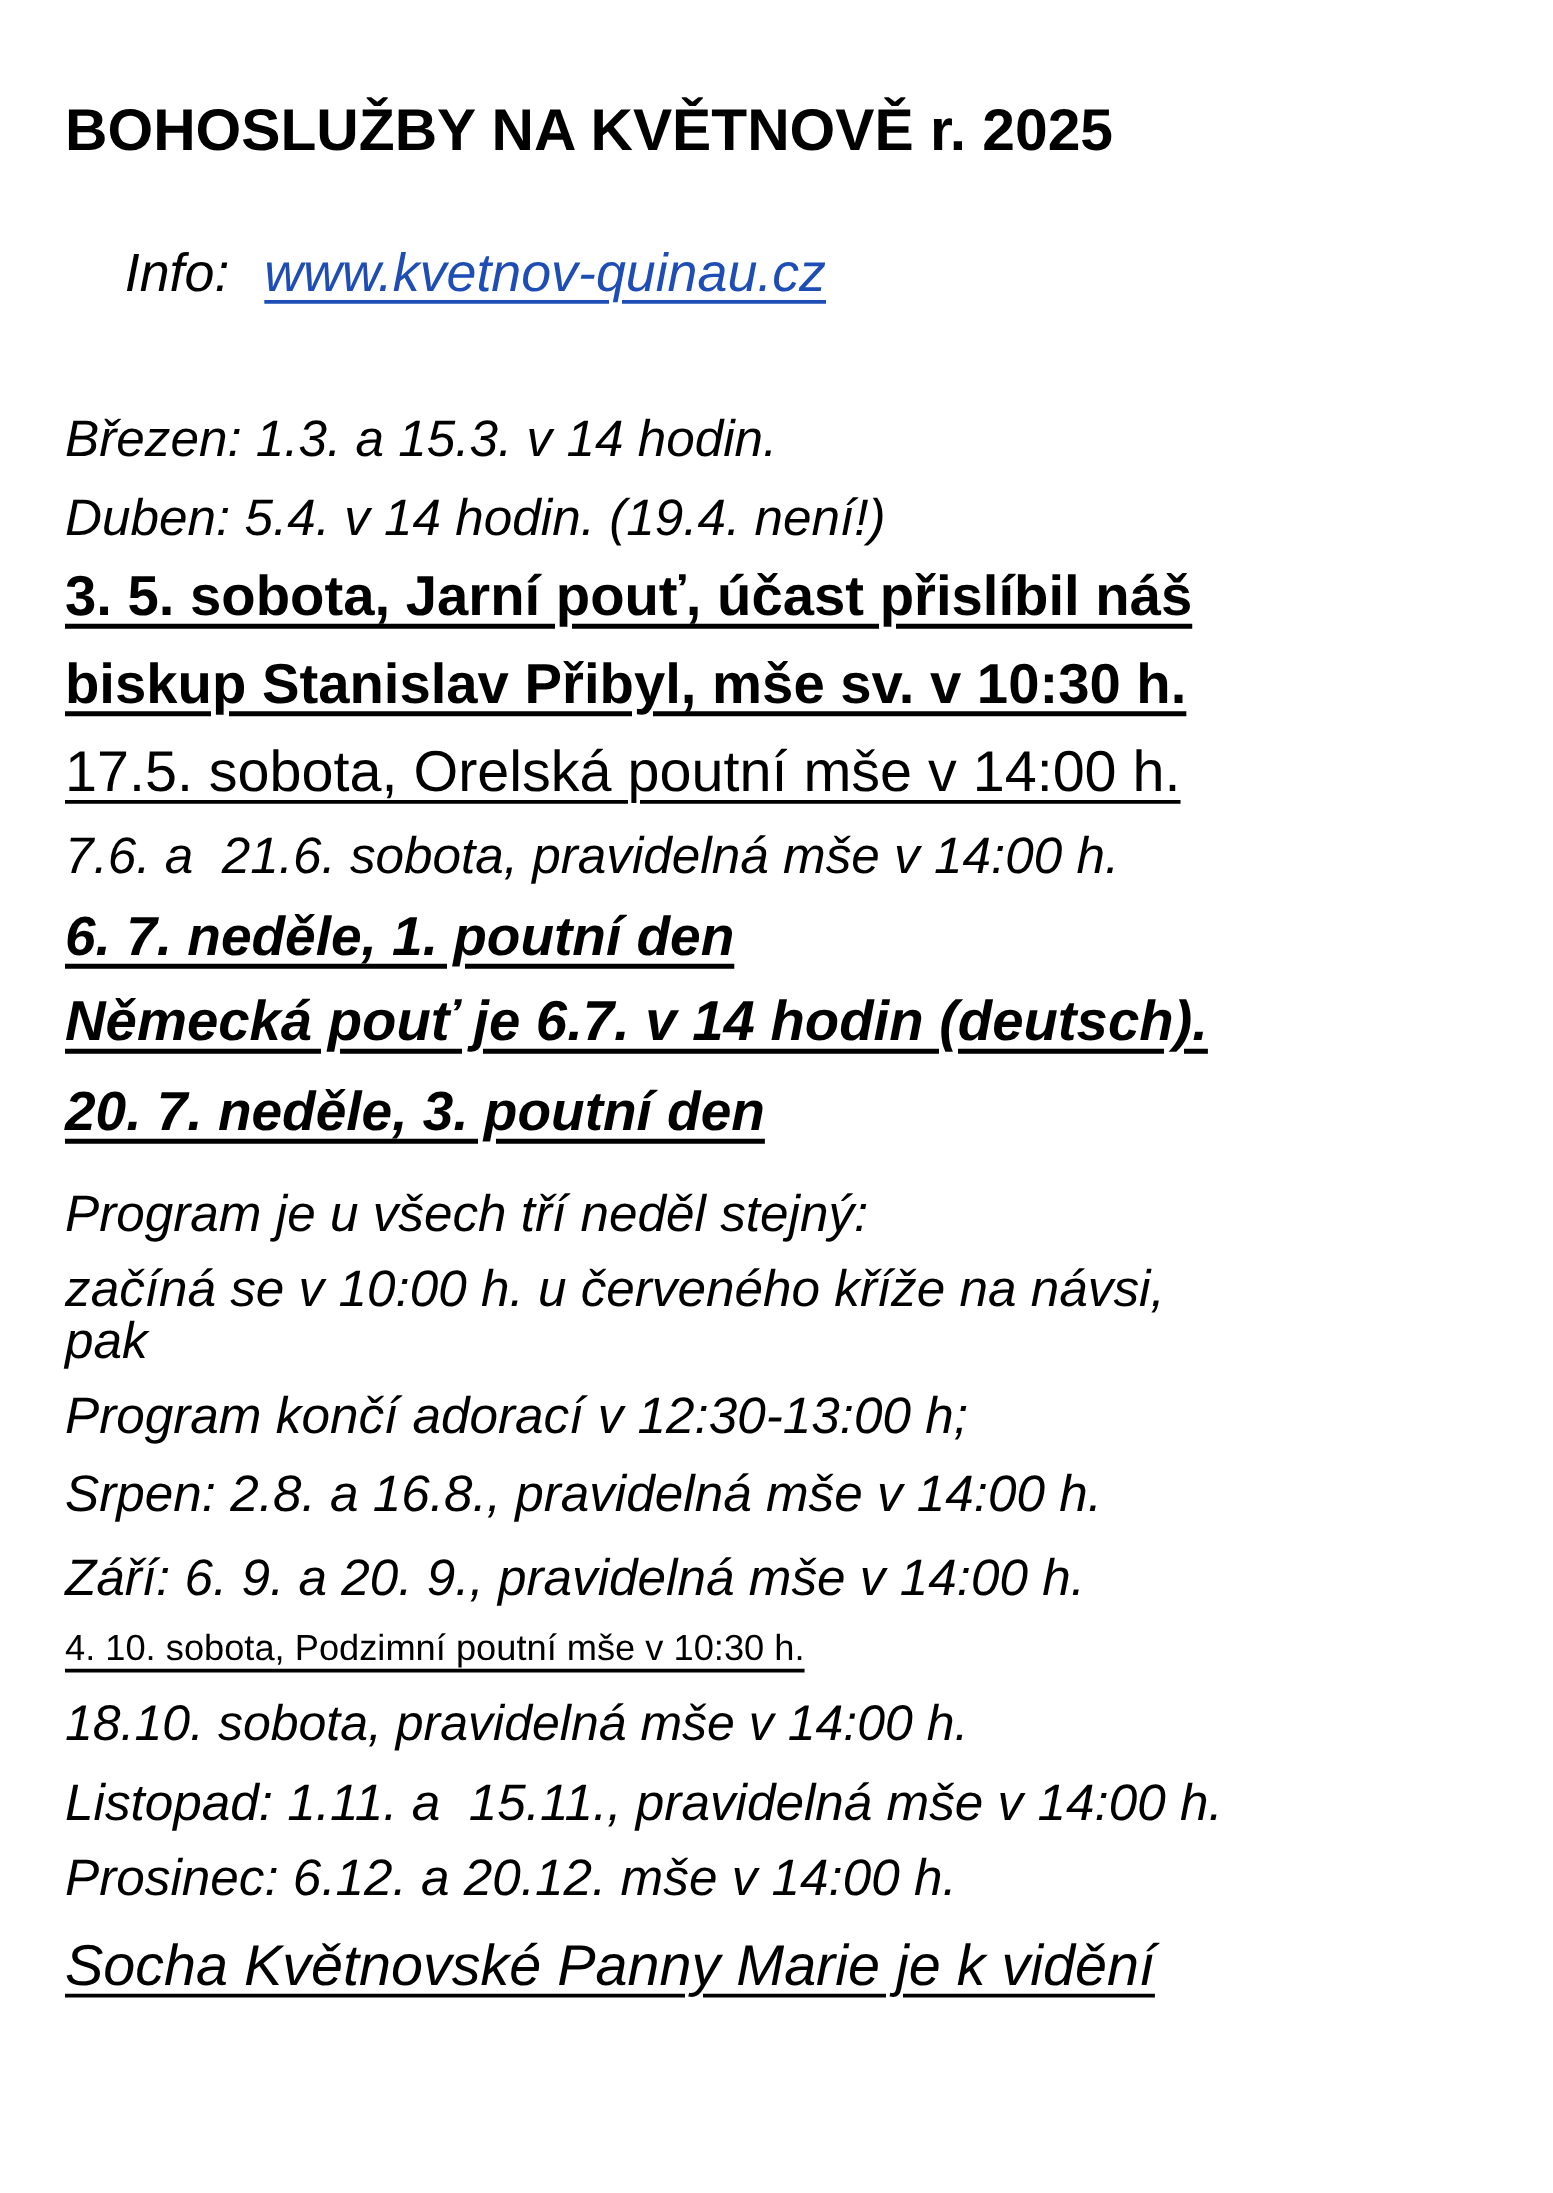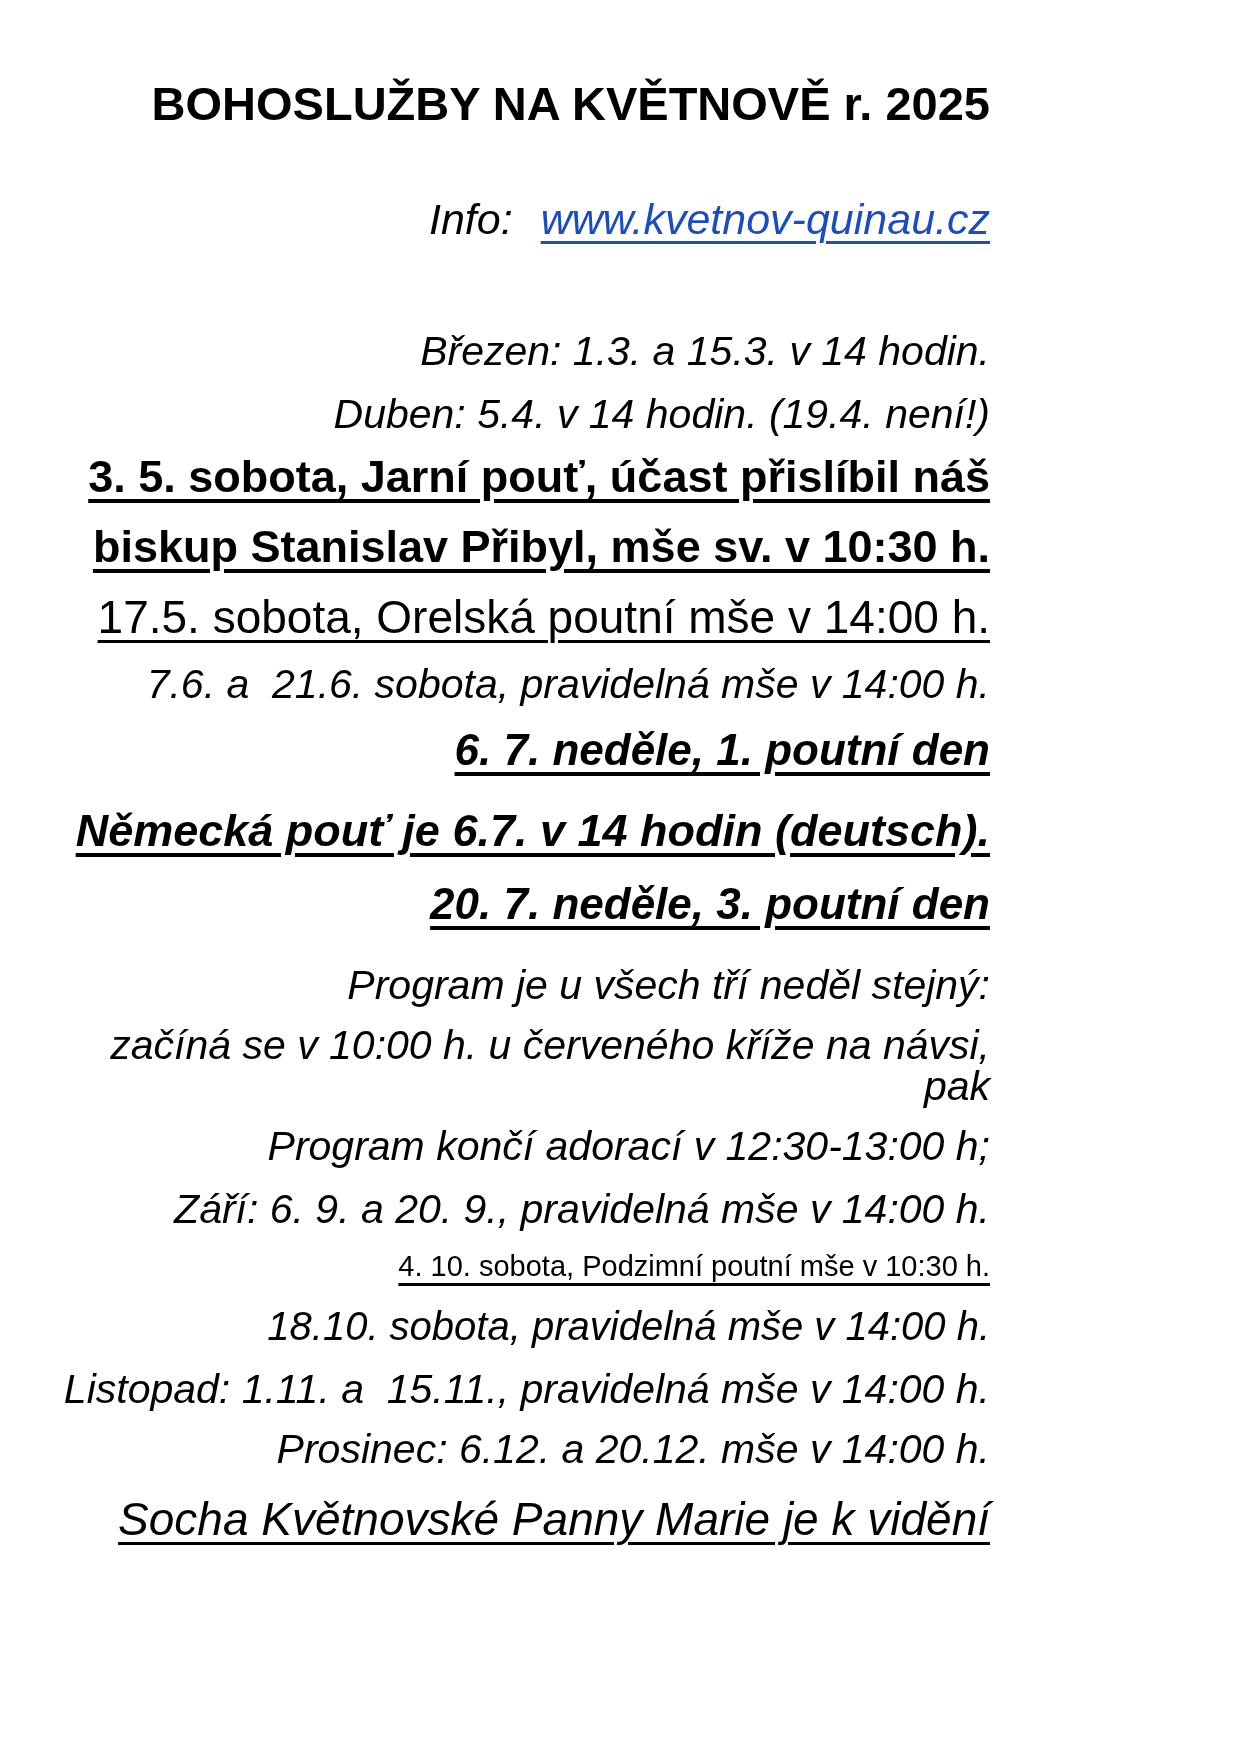--- a/index.html
+++ b/index.html
@@ -9,21 +9,21 @@
     width: 1242px;
     height: 1754px;
     background: var(--paper);
     color: var(--ink);
     overflow: hidden;
   }
   .doc {
     width: 1030px;
     height: 1754px;
     padding: 80px 40px 0 52px;
-    text-align: right;
+    text-align: left;
   }
   .ln {
     font-family: "Liberation Sans", sans-serif;
     line-height: 1;
     white-space: pre-wrap;
     display: block;
   }
   
   .c-title   { font-size: 47px; font-weight: 700; }
   .c-info    { font-size: 43px; font-weight: 400; font-style: italic; }
@@ -67,34 +67,35 @@
   <div class="ln c-it" style="margin-bottom:19px">Duben: 5.4. v 14 hodin. (19.4. není!)</div>
 
   <div class="ln c-bold-u" style="margin-bottom:25px">3. 5. sobota, Jarní pouť, účast přislíbil náš</div>
 
   <div class="ln c-bold-u" style="margin-bottom:25px">biskup Stanislav Přibyl, mše sv. v 10:30 h.</div>
 
   <div class="ln c-reg-u" style="margin-bottom:24px">17.5. sobota, Orelská poutní mše v 14:00 h.</div>
 
   <div class="ln c-it" style="margin-bottom:23px">7.6. a  21.6. sobota, pravidelná mše v 14:00 h.</div>
 
-  <div class="ln c-bi-u" style="margin-bottom:36px">6. 7. neděle, 1. poutní den</div>
+  <div class="ln c-bi-u" style="margin-bottom:22px">6. 7. neděle, 1. poutní den</div>
 
   <div class="ln c-bi-u-lg" style="margin-bottom:29px">Německá pouť je 6.7. v 14 hodin (deutsch).</div>
 
 
   <div class="ln c-bi-u" style="margin-bottom:39px">20. 7. neděle, 3. poutní den</div>
 
   <div class="ln c-it" style="margin-bottom:19px">Program je u všech tří neděl stejný:</div>
 
   <div class="ln c-it" style="margin-bottom:19px">začíná se v 10:00 h. u červeného kříže na návsi, pak</div>
 
 
   <div class="ln c-it" style="margin-bottom:22px">Program končí adorací v 12:30-13:00 h;</div>
 
+  <div class="ln c-it" style="margin-bottom:26px">Srpen: 2.8. a 16.8., pravidelná mše v 14:00 h.</div>
 
   <div class="ln c-it" style="margin-bottom:22px">Září: 6. 9. a 20. 9., pravidelná mše v 14:00 h.</div>
 
   <div class="ln c-it-u" style="margin-bottom:25px">4. 10. sobota, Podzimní poutní mše v 10:30 h.</div>
 
   <div class="ln c-it-sm" style="margin-bottom:23px">18.10. sobota, pravidelná mše v 14:00 h.</div>
 
   <div class="ln c-it" style="margin-bottom:19px">Listopad: 1.11. a  15.11., pravidelná mše v 14:00 h.</div>
 
   <div class="ln c-it" style="margin-bottom:26px">Prosinec: 6.12. a 20.12. mše v 14:00 h.</div>

